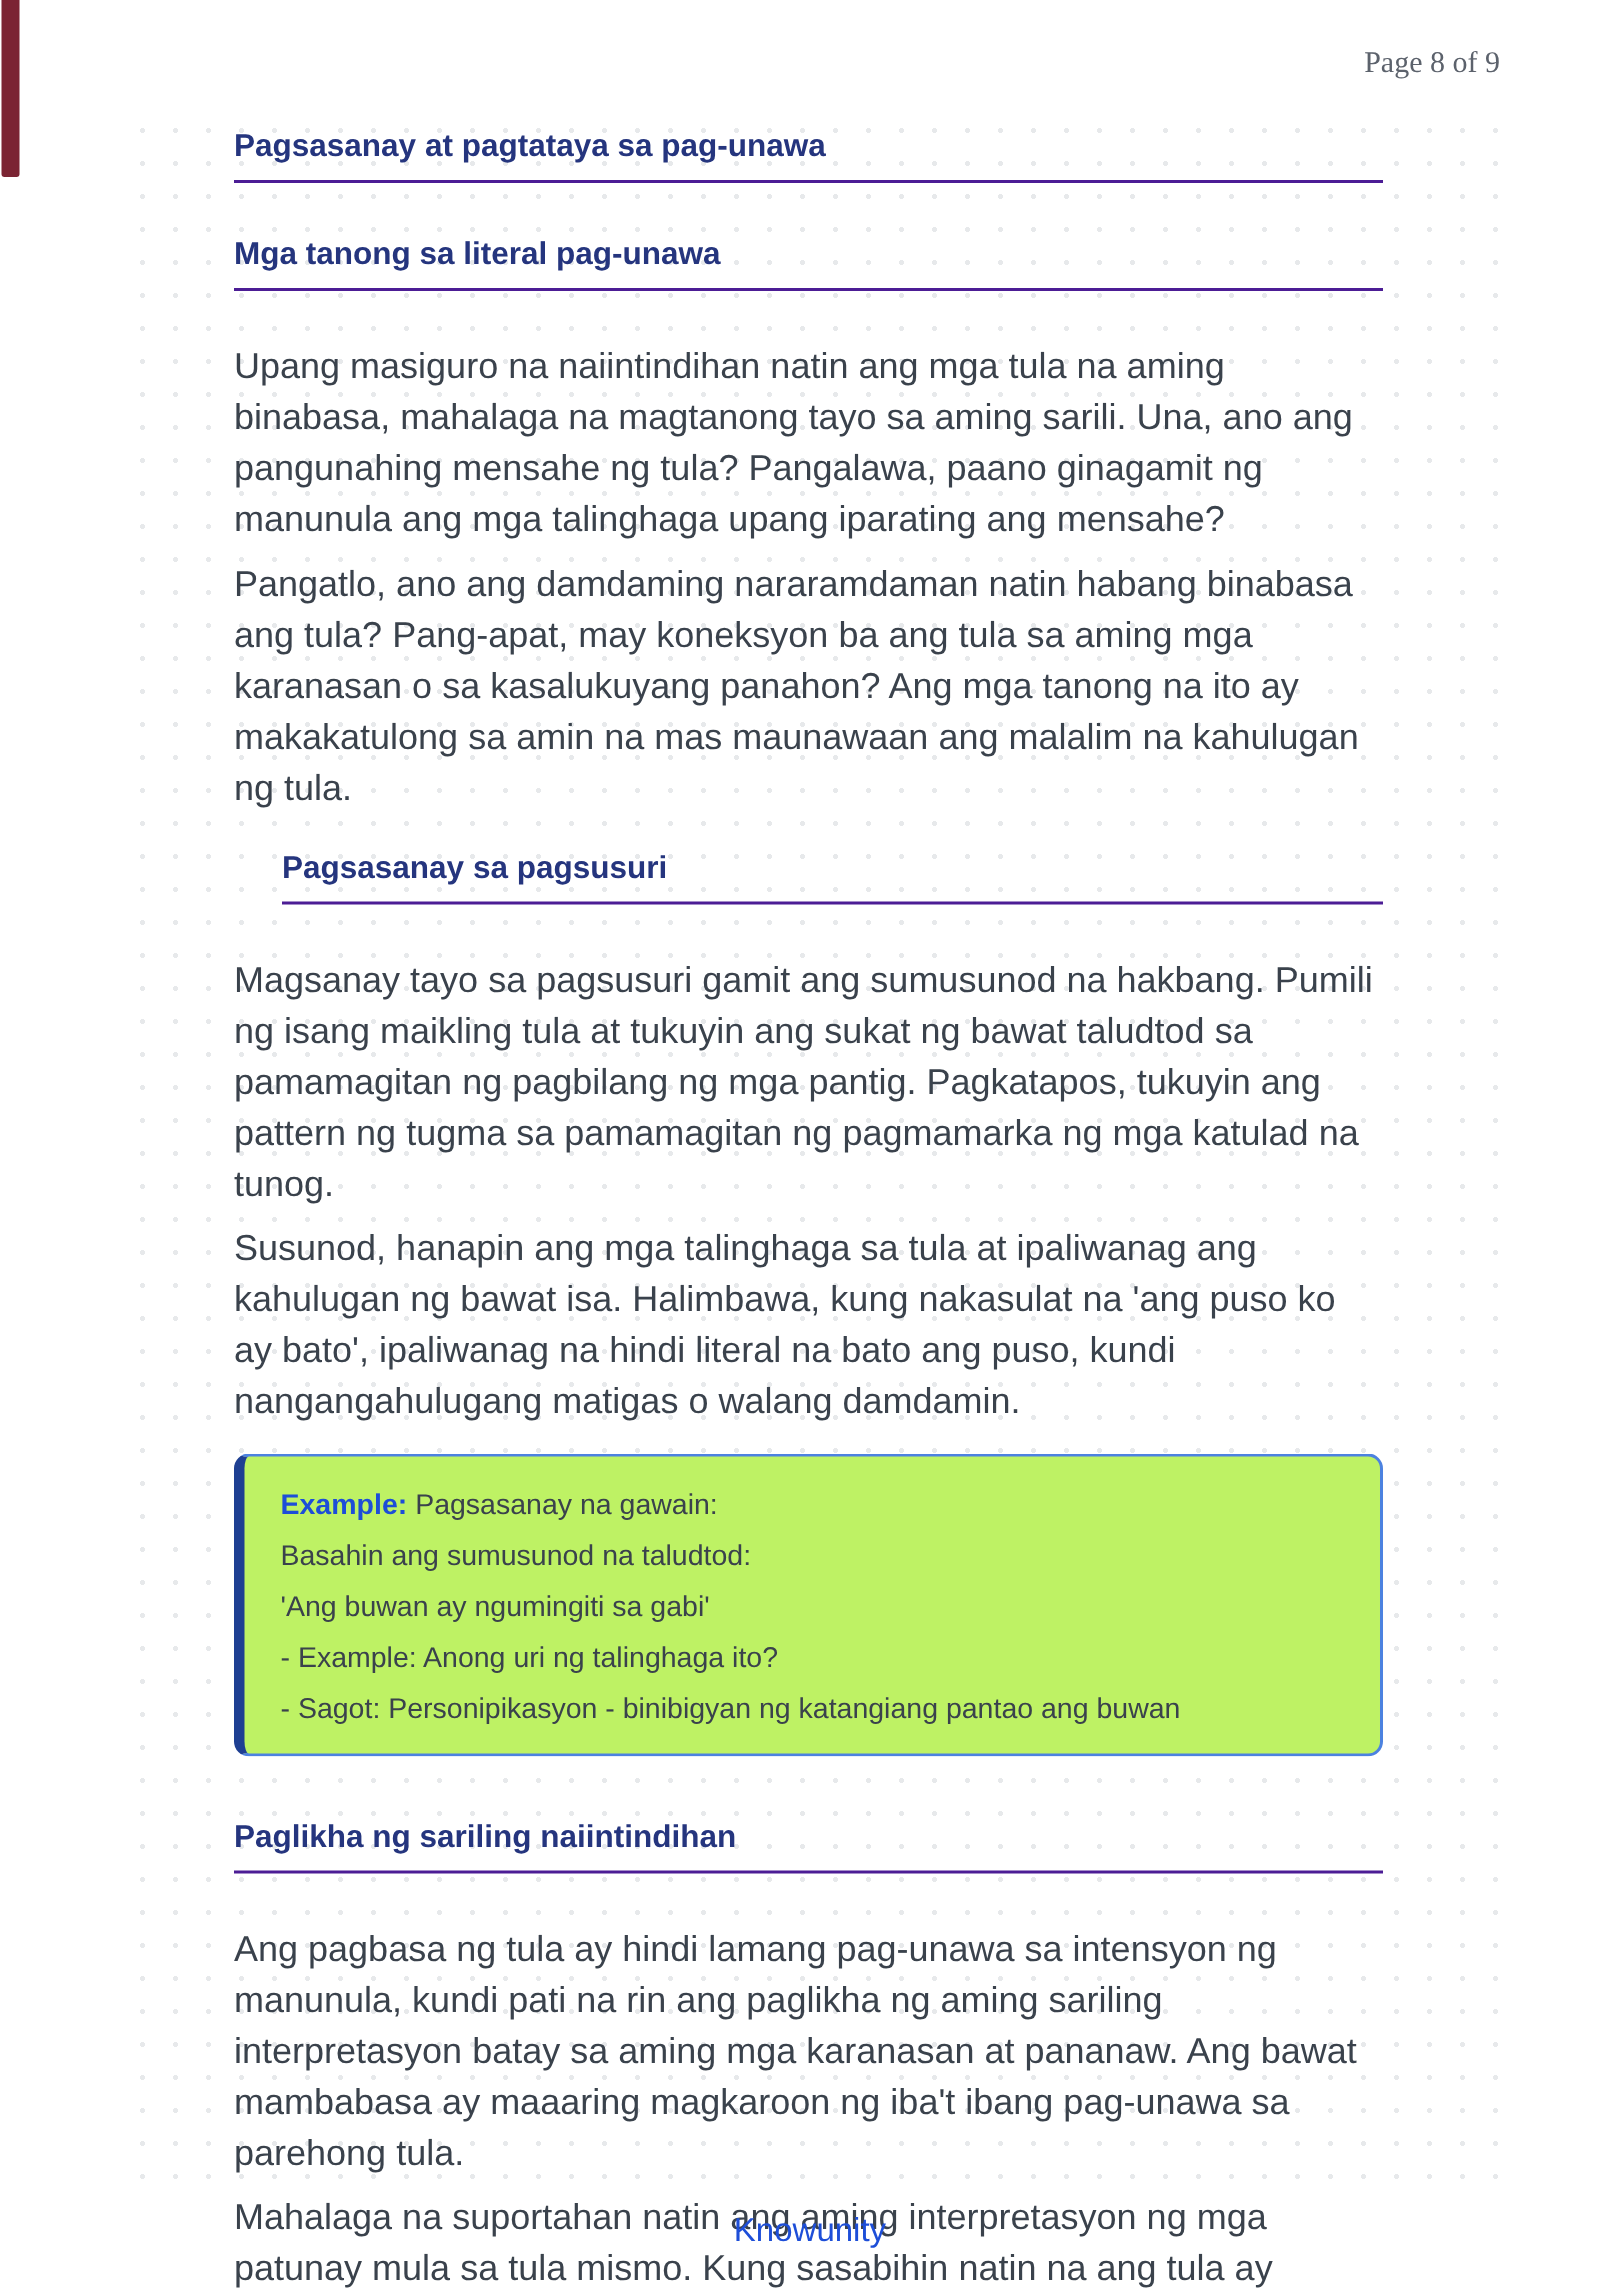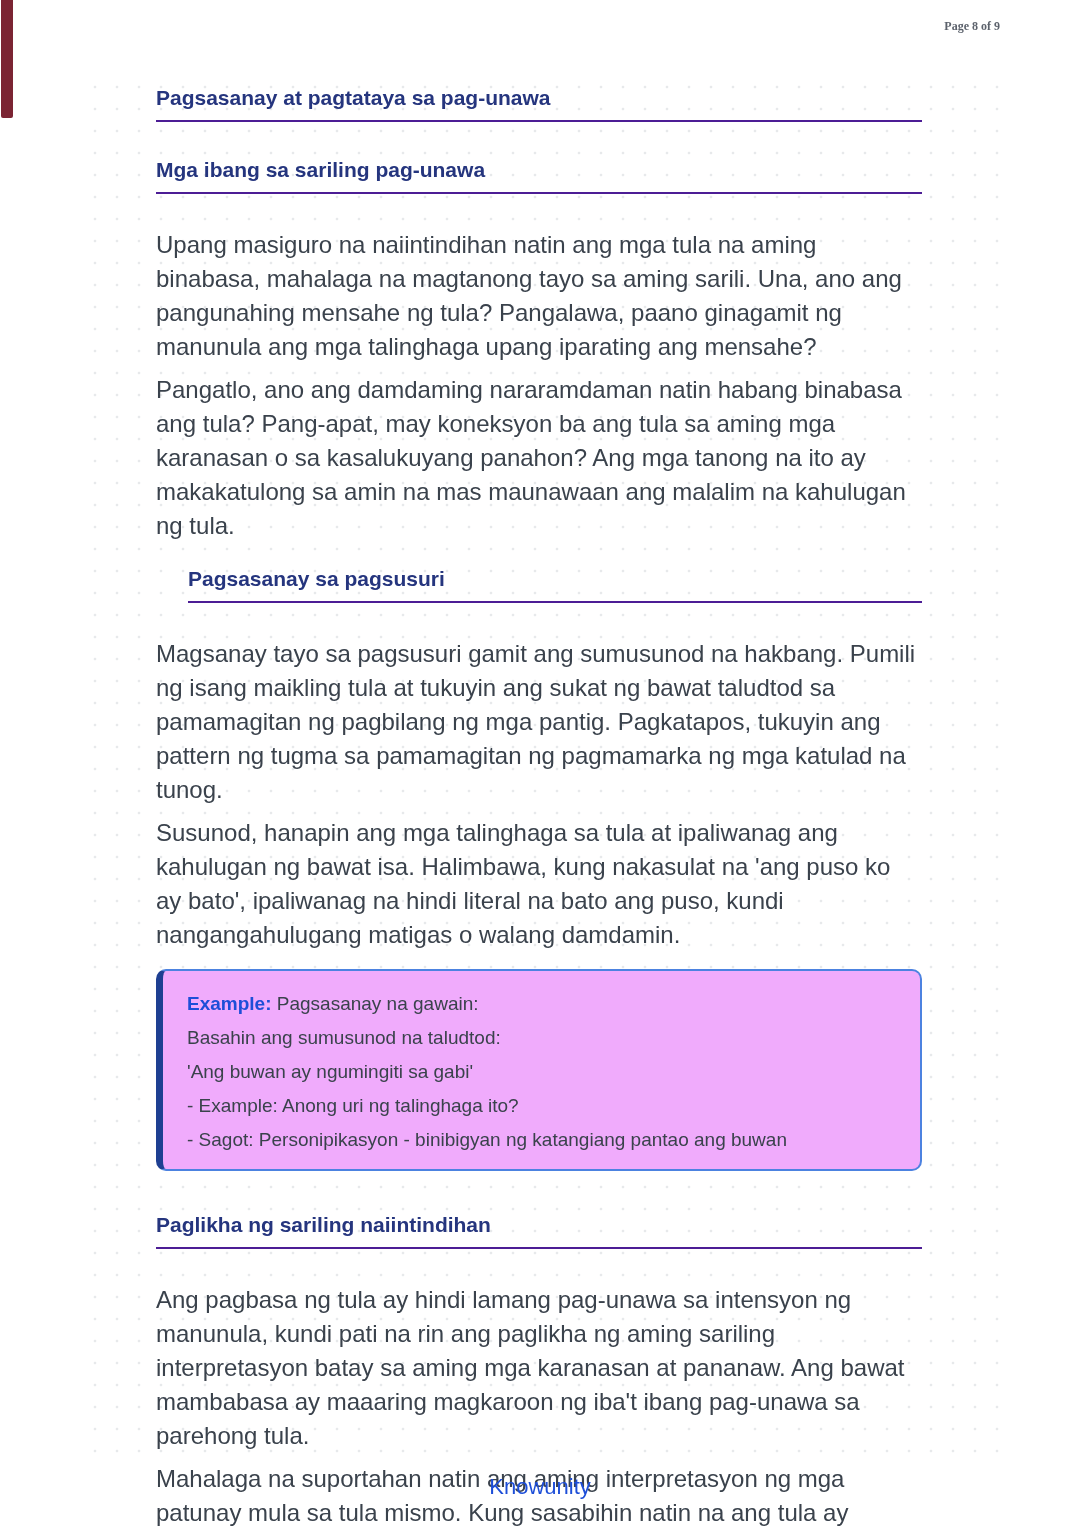--- a/index.html
+++ b/index.html
@@ -34,27 +34,26 @@
     top: 0;
     width: 12px;
     height: 118px;
     background: #7b2433;
     border-radius: 0 0 2px 2px;
     z-index: 2;
   }
 
   .page-indicator {
     position: absolute;
-    top: 19px;
+    top: 31px;
     right: 80px;
     font-family: "Liberation Serif", serif;
-    font-size: 12px;
+    font-size: 20px;
     color: #5c626c;
     z-index: 2;
-    font-weight: bold;
   }
 
   .content {
     position: absolute;
     left: 156px;
     top: 84px;
     width: 766px;
     z-index: 1;
   }
 
@@ -79,21 +78,21 @@
     margin: 0 0 9px 0;
   }
 
   .example-box {
     box-sizing: border-box;
     margin-top: 17px;
     border: 2px solid #4c82e0;
     border-left: 7px solid #1e3f92;
     border-radius: 10px;
     padding: 16px 30px 12px 24px;
-    background: #f0abfc;
+    background: #bef264;
   }
   .example-box .line {
     font-size: 19px;
     line-height: 34px;
     color: #3a424c;
   }
   .example-box .label {
     font-weight: 700;
     color: #1d4ed8;
   }
@@ -114,21 +113,21 @@
 
 <div class="dots"></div>
 <div class="ribbon"></div>
 
 <div class="page-indicator">Page 8 of 9</div>
 
 <div class="content">
 
   <h2 class="sec first">Pagsasanay at pagtataya sa pag-unawa</h2>
 
-  <h2 class="sec">Mga ibang sa sariling pag-unawa</h2>
+  <h2 class="sec">Mga tanong sa literal pag-unawa</h2>
 
   <p class="body">Upang masiguro na naiintindihan natin ang mga tula na aming binabasa, mahalaga na magtanong tayo sa aming sarili. Una, ano ang pangunahing mensahe ng tula? Pangalawa, paano ginagamit ng manunula ang mga talinghaga upang iparating ang mensahe?</p>
 
   <p class="body">Pangatlo, ano ang damdaming nararamdaman natin habang binabasa ang tula? Pang-apat, may koneksyon ba ang tula sa aming mga karanasan o sa kasalukuyang panahon? Ang mga tanong na ito ay makakatulong sa amin na mas maunawaan ang malalim na kahulugan ng tula.</p>
 
   <h2 class="sec tight-top">Pagsasanay sa pagsusuri</h2>
 
   <p class="body">Magsanay tayo sa pagsusuri gamit ang sumusunod na hakbang. Pumili ng isang maikling tula at tukuyin ang sukat ng bawat taludtod sa pamamagitan ng pagbilang ng mga pantig. Pagkatapos, tukuyin ang pattern ng tugma sa pamamagitan ng pagmamarka ng mga katulad na tunog.</p>
 
   <p class="body">Susunod, hanapin ang mga talinghaga sa tula at ipaliwanag ang kahulugan ng bawat isa. Halimbawa, kung nakasulat na 'ang puso ko ay bato', ipaliwanag na hindi literal na bato ang puso, kundi nangangahulugang matigas o walang damdamin.</p>

